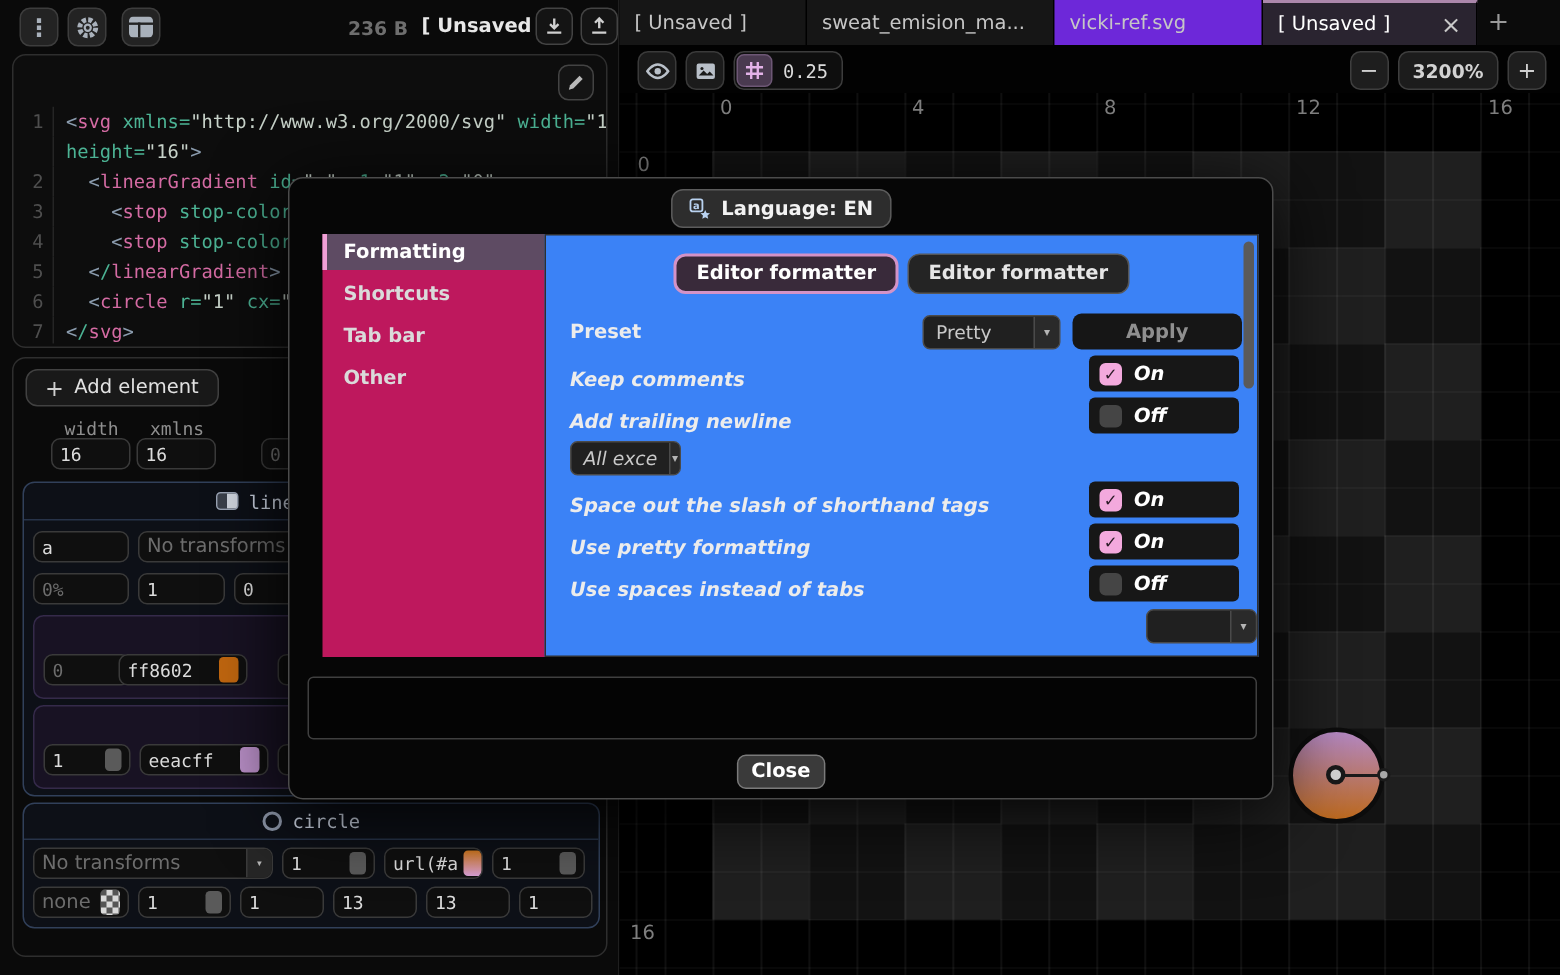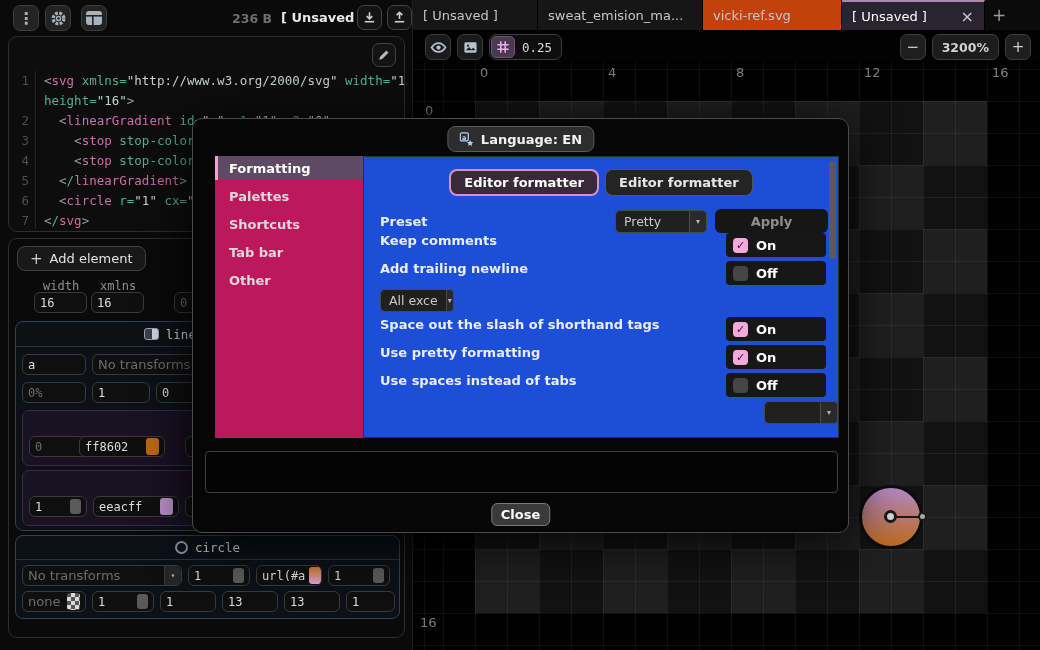--- a/index.html
+++ b/index.html
@@ -49,21 +49,21 @@
   .stop-head { height:20px; display:flex; align-items:center; justify-content:flex-end; padding-right:5px; }
   .stop-handle { width:14px; height:10px; background:#575757; border-radius:2px; }
   .sel-arrow { width:17px; align-self:stretch; border-left:1px solid #3a3a3a; background:#262626; color:#b5b5b5;
     display:flex; align-items:center; justify-content:center; font-size:8px; flex:none; margin-left:4px; margin-right:-5px; }
 
   
   #canvas-col { position:absolute; left:413px; top:0; width:627px; height:650px; background:#000; }
   #tabbar { position:absolute; left:0; top:0; right:0; height:30px; background:#0b0b0b; display:flex; }
   .tab { height:30px; display:flex; align-items:center; padding:0 10px; font-size:13px; color:#c6c6c6;
     background:#161616; border-right:1px solid #000; white-space:nowrap; overflow:hidden; }
-  .tab.t3 { background:#c2410c; }
+  .tab.t3 { background:#6d28d9; }
   .tab.active { background:#2a2430; border-top:2px solid #ab87ab; color:#fff; justify-content:space-between; }
   .tab .close { color:#c9c9c9; font-size:16px; margin-left:14px; }
   #tab-add { width:28px; display:flex; align-items:center; justify-content:center; color:#9a9a9a; font-size:17px; }
 
   #canvas-toolbar { position:absolute; left:0; top:30px; right:0; height:32px; background:#020202; }
   .cbtn { position:absolute; top:4px; width:26px; height:26px; background:#1b1b1b; border:1px solid #3a3a3a; border-radius:7px;
     display:flex; align-items:center; justify-content:center; color:#b9c0c9; }
   #grid-group { position:absolute; left:76px; top:4px; height:26px; background:#0e0e0e; border:1px solid #3c3c3c; border-radius:7px;
     display:flex; align-items:center; }
   #grid-btn { width:24px; height:22px; margin:1px; background:#4a3a50; border:1px solid #6d5775; border-radius:5px;
@@ -91,35 +91,35 @@
 
   
   #settings-dialog { position:absolute; left:192px; top:118px; width:657px; height:415px; background:#060606;
     border:1px solid #4b4b4b; border-radius:10px; box-shadow:0 8px 50px rgba(0,0,0,0.9); z-index:50; }
   #language-btn { position:absolute; left:50%; transform:translateX(-50%); top:7px; height:26px; padding:0 11px;
     background:#2d2d2d; border:1px solid #5c5c5c; border-radius:8px; display:flex; align-items:center; gap:7px;
     color:#f2f2f2; font-size:13px; font-weight:bold; white-space:nowrap; }
   #dlg-sidebar { position:absolute; left:22px; top:37px; width:162px; height:282px; background:#be185d; }
   .side-item { height:24px; margin-bottom:4px; display:flex; align-items:center; padding-left:14px; font-size:13px; font-weight:bold; color:#dadada; }
   .side-item.active { background:#5e4b63; border-left:3px solid #f0a0d6; padding-left:11px; color:#fff; }
-  #dlg-content { position:absolute; left:170px; top:37px; width:476px; height:282px; background:#1d4ed8; border:1px solid #2f2f2f; overflow:hidden; }
+  #dlg-content { position:absolute; left:170px; top:37px; width:476px; height:282px; background:#3b82f6; border:1px solid #2f2f2f; overflow:hidden; }
   #fmt-tabs { display:flex; justify-content:center; gap:6px; margin-top:12px; }
   .fmt-btn { height:27px; padding:0 13px; border-radius:8px; font-size:13px; font-weight:bold; display:flex; align-items:center; }
   .fmt-btn.active { border:2px solid #d393c7; background:#392a3a; color:#fff; }
   .fmt-btn.idle { border:1px solid #565656; background:#242424; color:#e6e6e6; }
   #preset-row { display:flex; align-items:center; margin:13px 10px 0 16px; }
   #preset-row .lbl { font-size:13px; font-weight:bold; color:#ececec; flex:1; }
   .sel { display:flex; align-items:center; height:23px; background:#202020; border:1px solid #4a4a4a; border-radius:5px; overflow:hidden; }
   .sel .val { padding:0 8px; font-size:12.5px; color:#c9c9c9; }
   .sel .arr { width:17px; height:100%; border-left:1px solid #4a4a4a; background:#2a2a2a; color:#b5b5b5;
     display:flex; align-items:center; justify-content:center; font-size:8px; }
   #apply-btn { width:113px; height:24px; margin-left:8px; background:#161616; border-radius:6px; color:#8f8f8f; font-size:13px; font-weight:bold;
     display:flex; align-items:center; justify-content:center; }
   #xml-heading { margin:14px 0 2px 16px; font-size:14px; font-weight:bold; color:#fff; }
-  .srow { height:28px; display:flex; align-items:flex-start; padding-left:16px; }
+  .srow { height:28px; display:flex; align-items:flex-end; padding-left:16px;font-style:italic; }
   .srow .lbl { font-size:13px; font-weight:bold; color:#ececec; flex:1; }
   .ctl { width:100px; height:24px; margin-right:12px; background:#171717; border-radius:4px; display:flex; align-items:center; gap:8px; padding-left:7px; flex:none; }
   .cbox { width:15px; height:15px; border-radius:4px; background:#454545; flex:none; display:flex; align-items:center; justify-content:center;
     font-size:11px; color:#2a1a26; font-weight:bold; }
   .cbox.checked { background:#f3a9dd; }
   .ctl .state { font-size:13px; font-weight:bold; color:#fff; }
   .ctl-sel { flex:none; }
   #dlg-scrollbar { position:absolute; left:636px; top:42px; width:7px; height:98px; background:#5a5a5a; border-radius:4px; }
   #dlg-desc { position:absolute; left:12px; top:332px; width:633px; height:42px; background:#040404; border:1px solid #3f3f3f; border-radius:4px; }
   #close-btn { position:absolute; left:50%; transform:translateX(-50%); top:384px; height:23px; padding:0 9px;
@@ -396,21 +396,20 @@
     <svg width="15" height="15" viewBox="0 0 16 16">
       <rect x="1" y="1" width="8.5" height="8.5" rx="1.5" fill="none" stroke="#b9d2f0" stroke-width="1.3"></rect>
       <text x="5.2" y="8" font-size="7" fill="#b9d2f0" text-anchor="middle" font-family="DejaVu Sans">a</text>
       <path d="M11.5 8.5l1 2.2 2.4.2-1.8 1.6.5 2.3-2.1-1.2-2.1 1.2.5-2.3-1.8-1.6 2.4-.2z" fill="#b9d2f0"></path>
     </svg>
     <span>Language: EN</span>
   </div>
 
   <div id="dlg-sidebar">
       <div class="side-item active">Formatting</div>
-      <div class="side-item">Palettes</div>
       <div class="side-item">Shortcuts</div>
       <div class="side-item">Tab bar</div>
       <div class="side-item">Other</div>
     </div>
 
   <div id="dlg-content">
     <div id="fmt-tabs">
       <div class="fmt-btn active">Editor formatter</div>
       <div class="fmt-btn idle">Editor formatter</div>
     </div>

